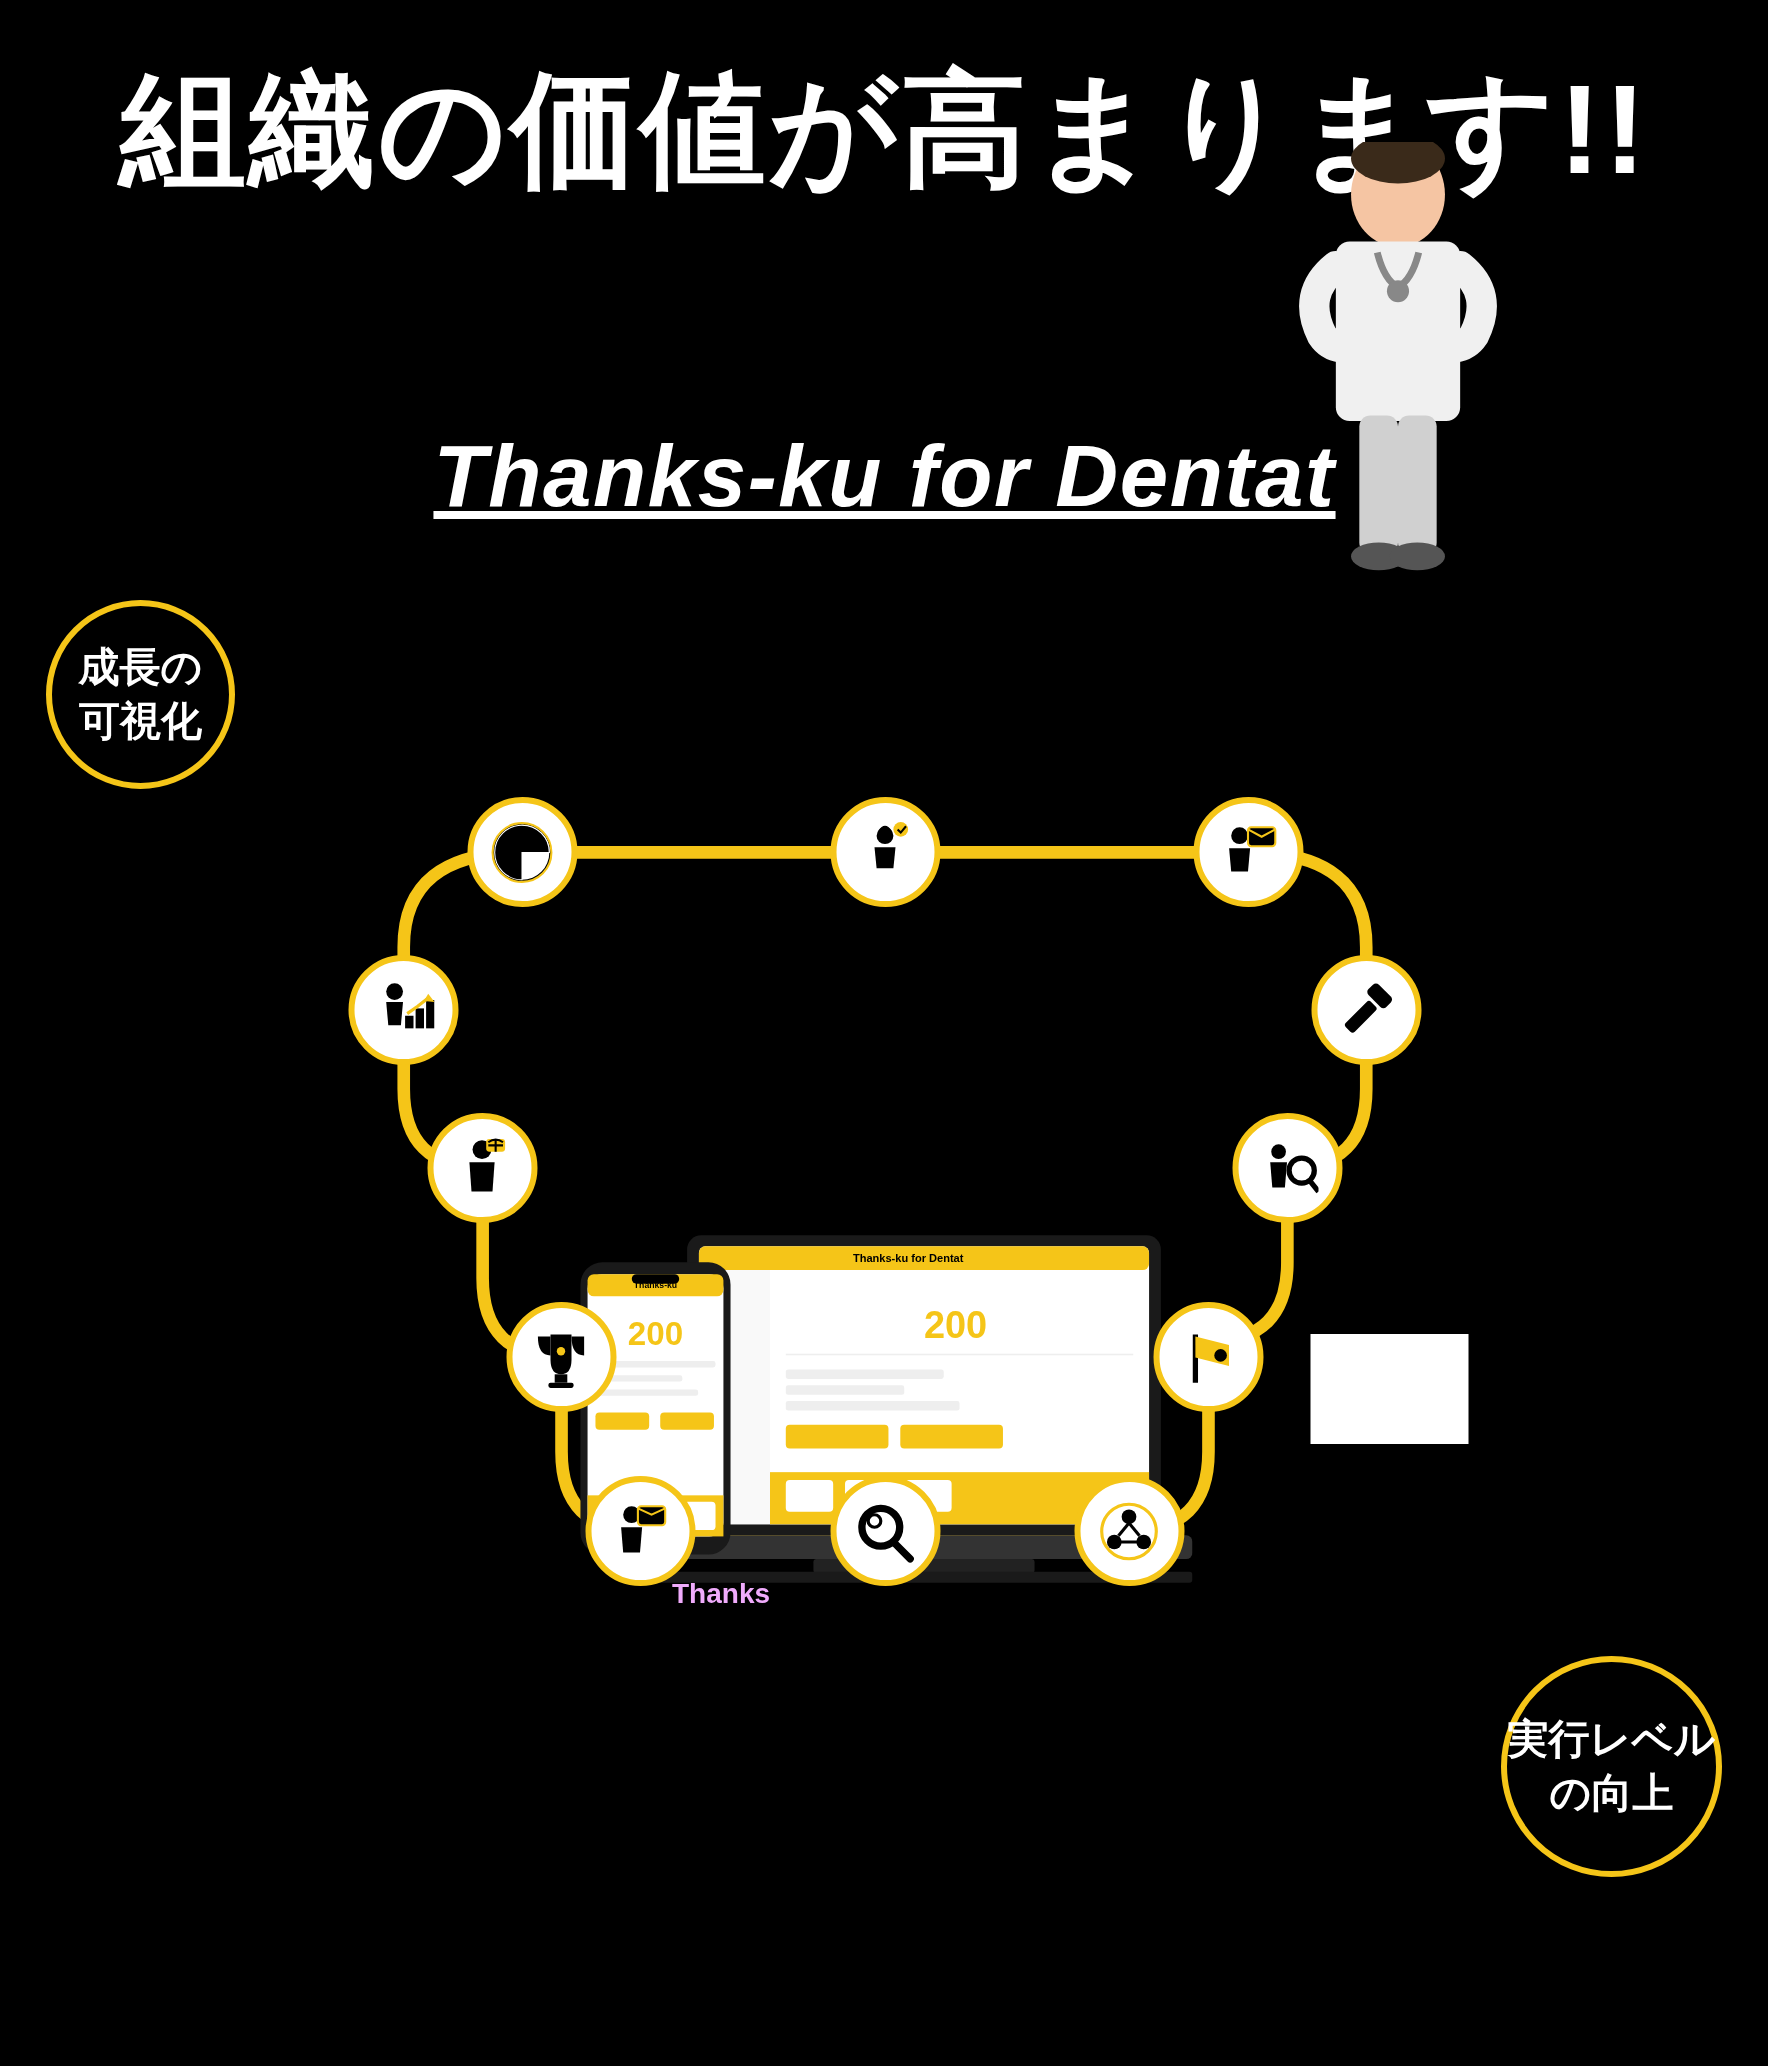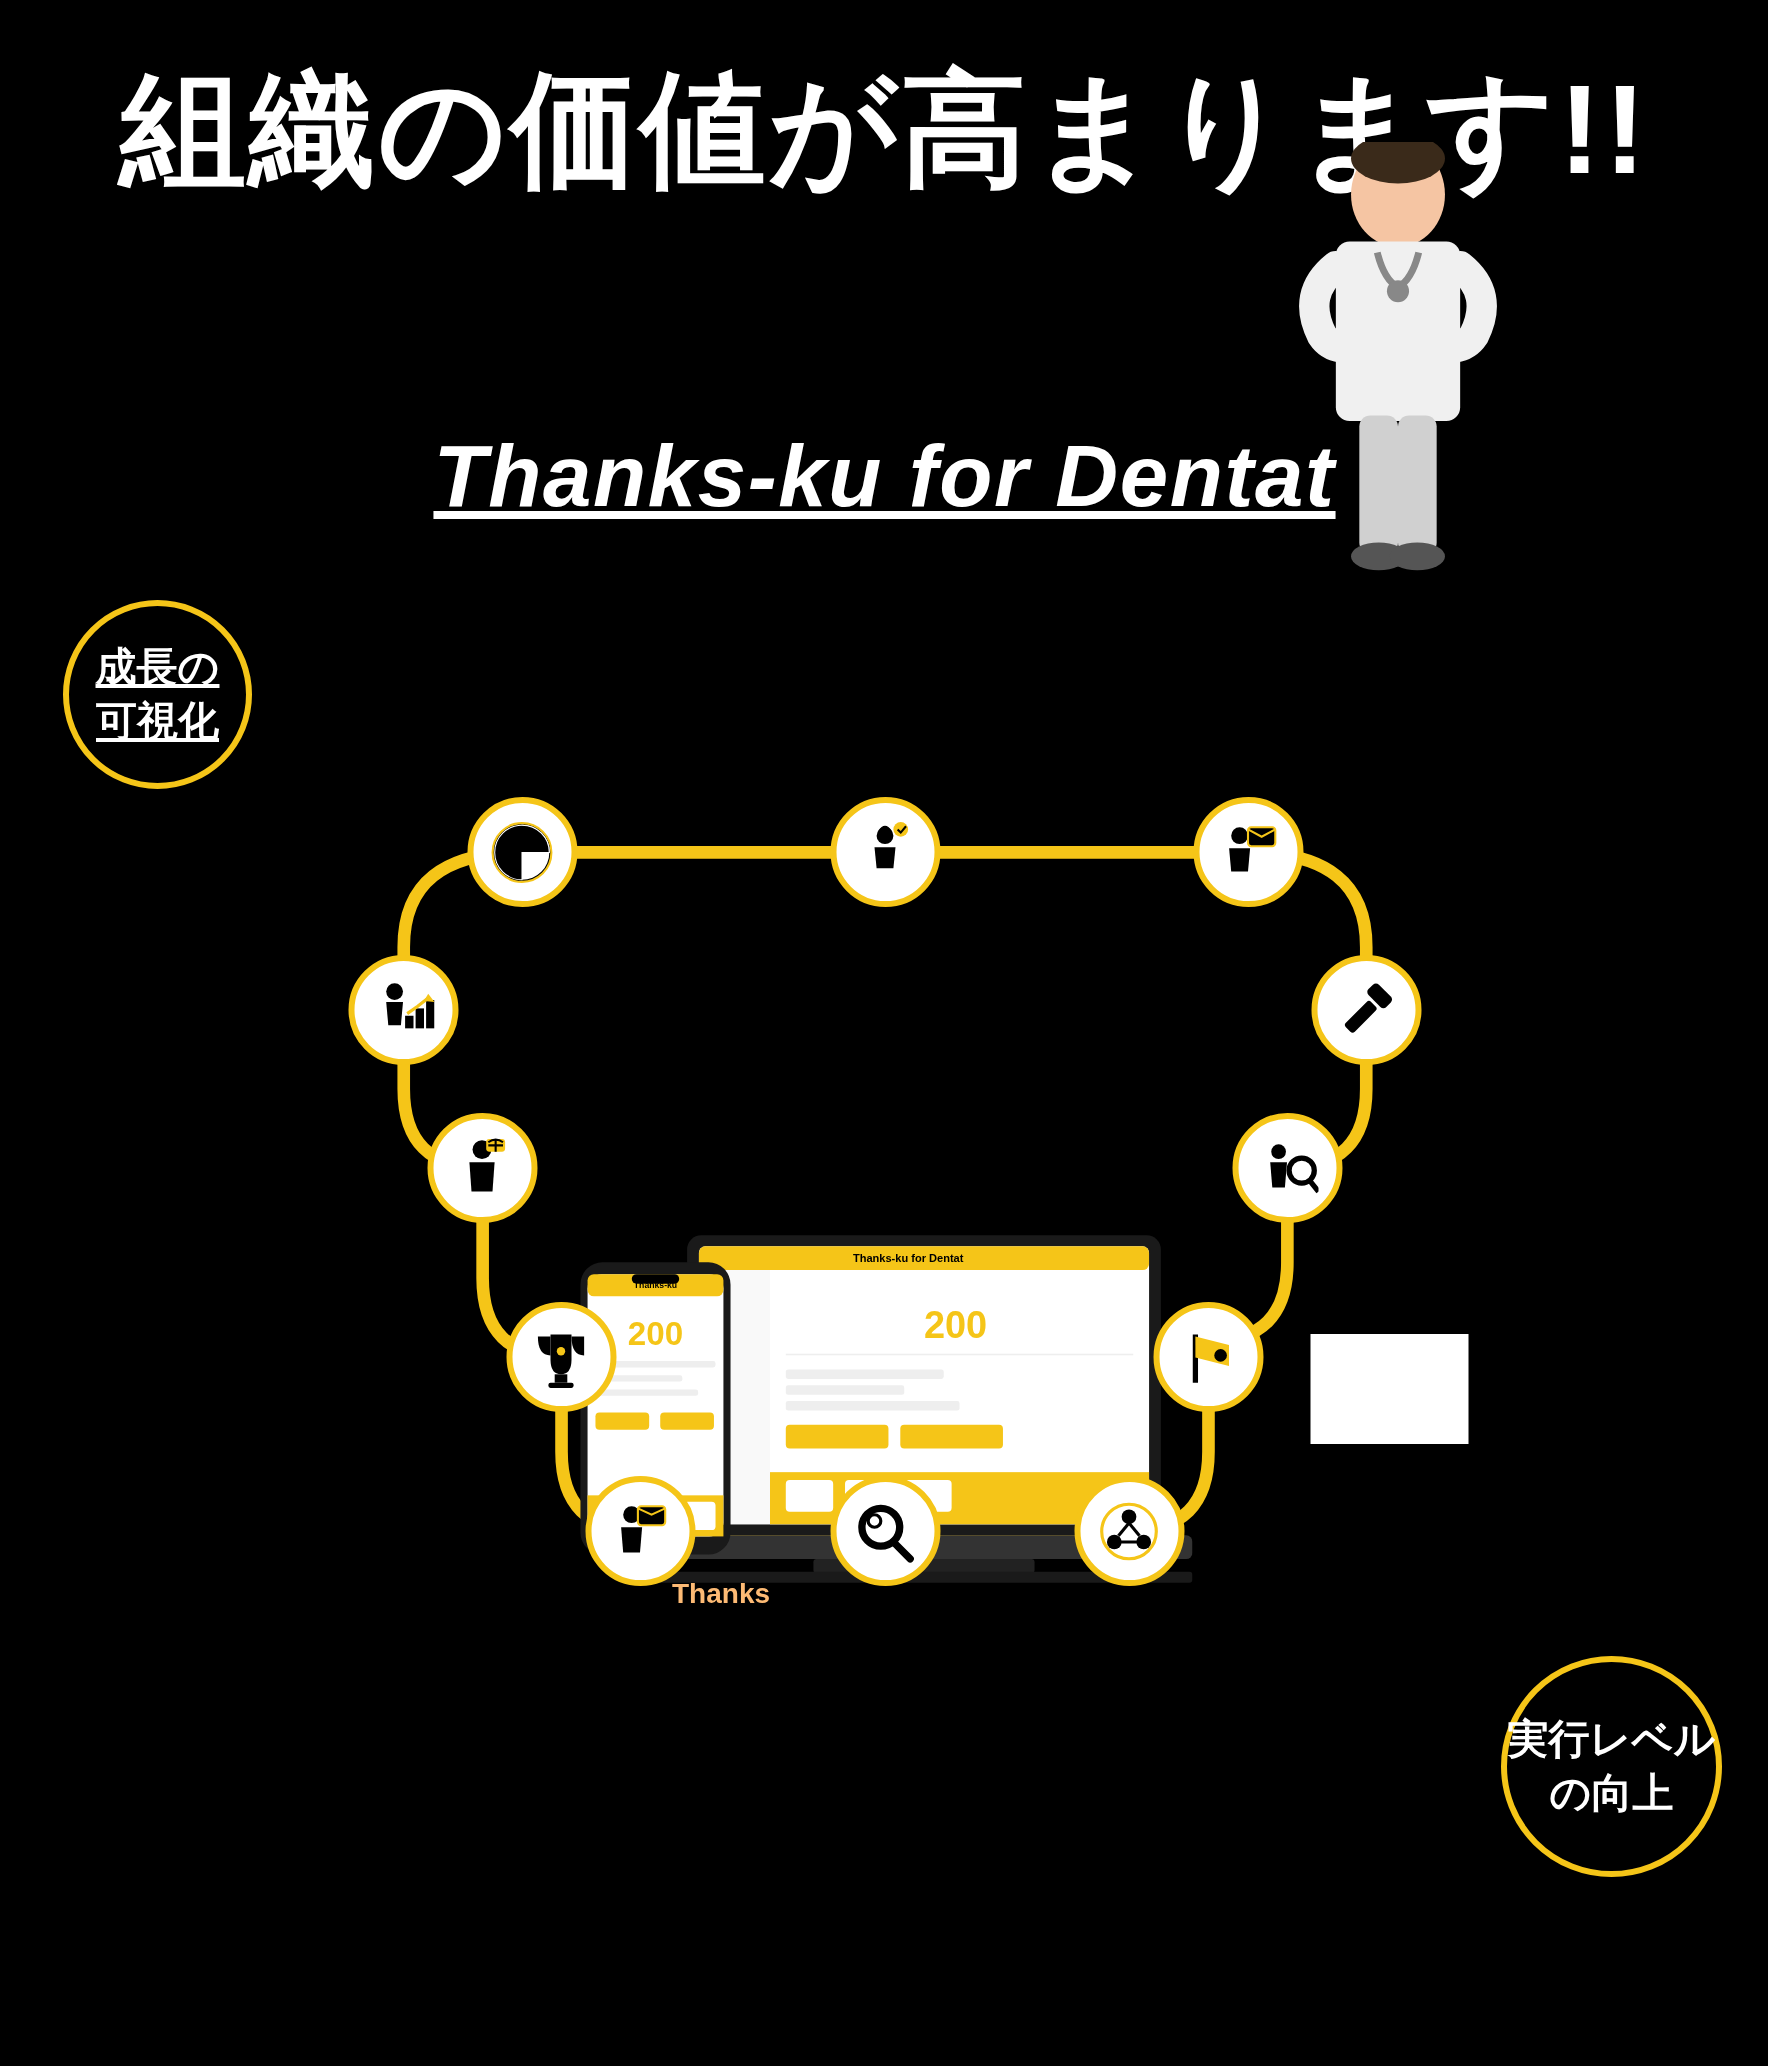--- a/index.html
+++ b/index.html
@@ -75,23 +75,22 @@
       text-align: center;
       color: #fff;
       font-weight: 900;
       line-height: 1.3;
     }
 
     .bubble-top-left {
       width: 189px;
       height: 189px;
       top: 600px;
-      left: 63px;
+      left: 46px;
       font-size: 41px;
-      text-decoration: underline;
     }
 
     .bubble-top-right {
       width: 189px;
       height: 189px;
       top: 600px;
       right: 63px;
       font-size: 41px;
     }
 
@@ -352,21 +351,21 @@
 
     <div class="icon-circle" style="left:505px; top:742px;">
       <svg viewBox="0 0 60 60" width="63" height="63">
         <circle cx="22" cy="14" r="8" fill="#000"></circle>
         <path d="M12 26 L32 26 L30 50 L14 50 Z" fill="#000"></path>
         <rect x="28" y="6" width="26" height="18" rx="3" fill="#000" stroke="#f5c518" stroke-width="2"></rect>
         <path d="M28 8 L41 14 L54 8" stroke="#f5c518" stroke-width="2" fill="none"></path>
       </svg>
     </div>
 
-    <div style="position:absolute; left:537px; top:789px; color:#fdba74; font-size:28px; font-weight:bold;">Thanks</div>
+    <div style="position:absolute; left:537px; top:789px; color:#f0abfc; font-size:28px; font-weight:bold;">Thanks</div>
 
     <div class="icon-circle" style="left:750px; top:742px;">
       <svg viewBox="0 0 60 60" width="63" height="63">
         <circle cx="26" cy="26" r="18" fill="none" stroke="#000" stroke-width="7"></circle>
         <line x1="38" y1="40" x2="54" y2="56" stroke="#000" stroke-width="7" stroke-linecap="round"></line>
         <circle cx="20" cy="20" r="6" fill="none" stroke="#000" stroke-width="3"></circle>
       </svg>
     </div>
 
     <div class="icon-circle" style="left:994px; top:742px;">

